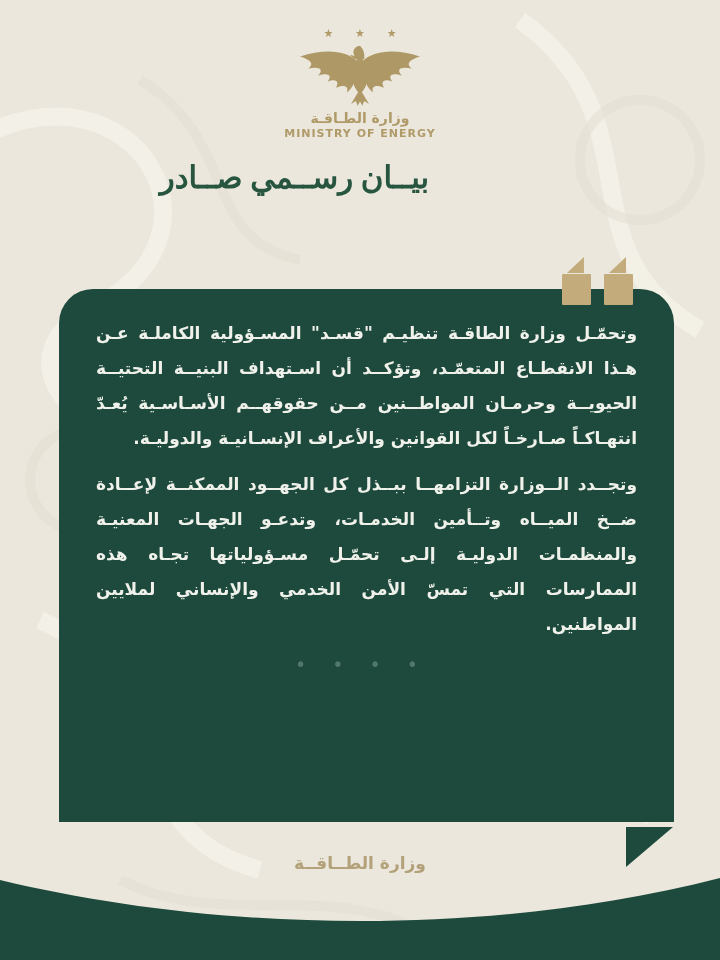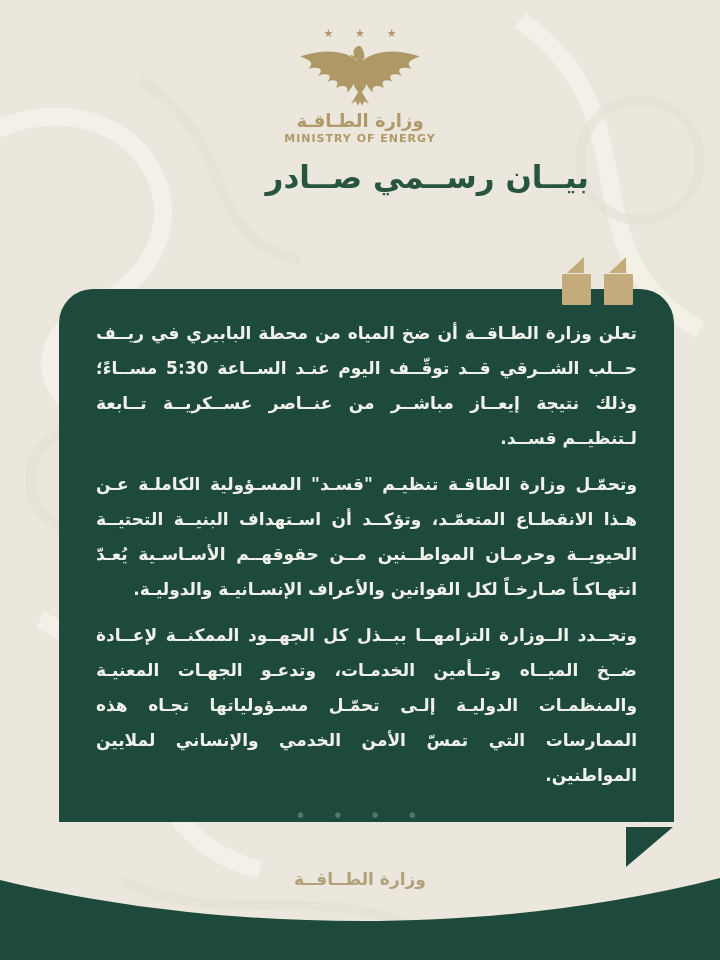--- a/index.html
+++ b/index.html
@@ -10,26 +10,26 @@
     position:relative; width:720px; height:960px;
     background:#EBE7DD; overflow:hidden;
   }
   .bg-pattern{ position:absolute; inset:0; width:720px; height:960px; }
 
   
   .brand{ position:absolute; top:28px; left:0; width:720px; text-align:center; }
   .stars{ color:#B09B69; font-size:11px; letter-spacing:9px; font-weight:bold;
           text-indent:9px; line-height:12px; }
   .eagle{ display:block; margin:1px auto 0; }
-  .brand-ar{ color:#AF9A68; font-size:18px; font-weight:bold; margin-top:3px; }
+  .brand-ar{ color:#AF9A68; font-size:14px; font-weight:bold; margin-top:3px; }
   .brand-en{ color:#AF9A68; font-size:11px; font-weight:bold; letter-spacing:1px; margin-top:1px; }
 
   
-  .headline{ position:absolute; top:157px; left:0; width:589px; 
-             color:#27553F; font-size:31px; line-height:41px; font-weight:bold; }
+  .headline{ position:absolute; top:157px; left:0; width:589px; text-align:center;
+             color:#27553F; font-size:31px; line-height:41px; font-weight:bold;font-family:Liberation Serif, serif; }
 
   
   .card{
     position:absolute; left:59px; top:289px; width:615px; height:533px;
     background:#1D4A3D; border-radius:34px 34px 0 0;
     padding:27px 37px 0 37px;
   }
   .card p{
     color:#EFF1EA; font-size:17px; font-weight:bold; line-height:35px;
     text-align:justify; margin-bottom:11px;
@@ -47,21 +47,21 @@
   .dots{ text-align:center; color:#52786A; font-size:19px; letter-spacing:10px;
          text-indent:10px; margin-top:2px; }
 
   
   .corner-fold{
     position:absolute; left:626px; top:827px; width:47px; height:40px;
     background:#1D4A3D; clip-path:polygon(0 0, 100% 0, 0 100%);
   }
   .footer-name{
     position:absolute; top:853px; left:0; width:720px; text-align:center;
-    color:#B2A179; font-size:17px; font-weight:bold;margin-top:16px;
+    color:#B2A179; font-size:17px; font-weight:bold;
   }
   .band{ position:absolute; left:0; bottom:0; width:720px; height:112px; display:block; }
 </style>
 </head>
 <body>
 
 <div class="poster">
 
   <svg class="bg-pattern" viewBox="0 0 720 960" fill="none">
     <g stroke="#F4F1E8" stroke-width="18" opacity="0.9">
@@ -97,21 +97,20 @@
 
   <h1 class="headline" dir="rtl">
     <span>بيــان رســمي صــادر</span><br>
   </h1>
 
   <section class="card" dir="rtl">
     <div class="quote">
       <span class="q"><i class="flag"></i><b class="block"></b></span>
       <span class="q"><i class="flag"></i><b class="block"></b></span>
     </div>
-    <p>تعلن وزارة الطـاقــة أن ضخ المياه من محطة البابيري في ريــف حــلب الشــرقي قــد توقّــف اليوم عنـد الســاعة 5:30 مســاءً؛ وذلك نتيجة إيعــاز مباشــر من عنــاصر عســكريــة تــابعة لـتنظيــم قســد.</p>
     <p>وتحمّـل وزارة الطاقـة تنظيـم "قسـد" المسـؤولية الكاملـة عـن هـذا الانقطـاع المتعمّـد، وتؤكــد أن اسـتهداف البنيــة التحتيــة الحيويــة وحرمـان المواطــنين مــن حقوقهــم الأسـاسـية يُعـدّ انتهـاكـاً صـارخـاً لكل القوانين والأعراف الإنسـانيـة والدوليـة.</p>
     <p>وتجــدد الــوزارة التزامهــا ببــذل كل الجهــود الممكنــة لإعــادة ضــخ الميــاه وتــأمين الخدمـات، وتدعـو الجهـات المعنيـة والمنظمـات الدوليـة إلـى تحمّـل مسـؤولياتها تجـاه هذه الممارسات التي تمسّ الأمن الخدمي والإنساني لملايين المواطنين.</p>
     <div class="dots">• • • •</div>
   </section>
 
   <div class="corner-fold"></div>
 
   <div class="footer-name">وزارة الطــاقــة</div>
 
   <svg class="band" viewBox="0 0 720 112" preserveAspectRatio="none">

